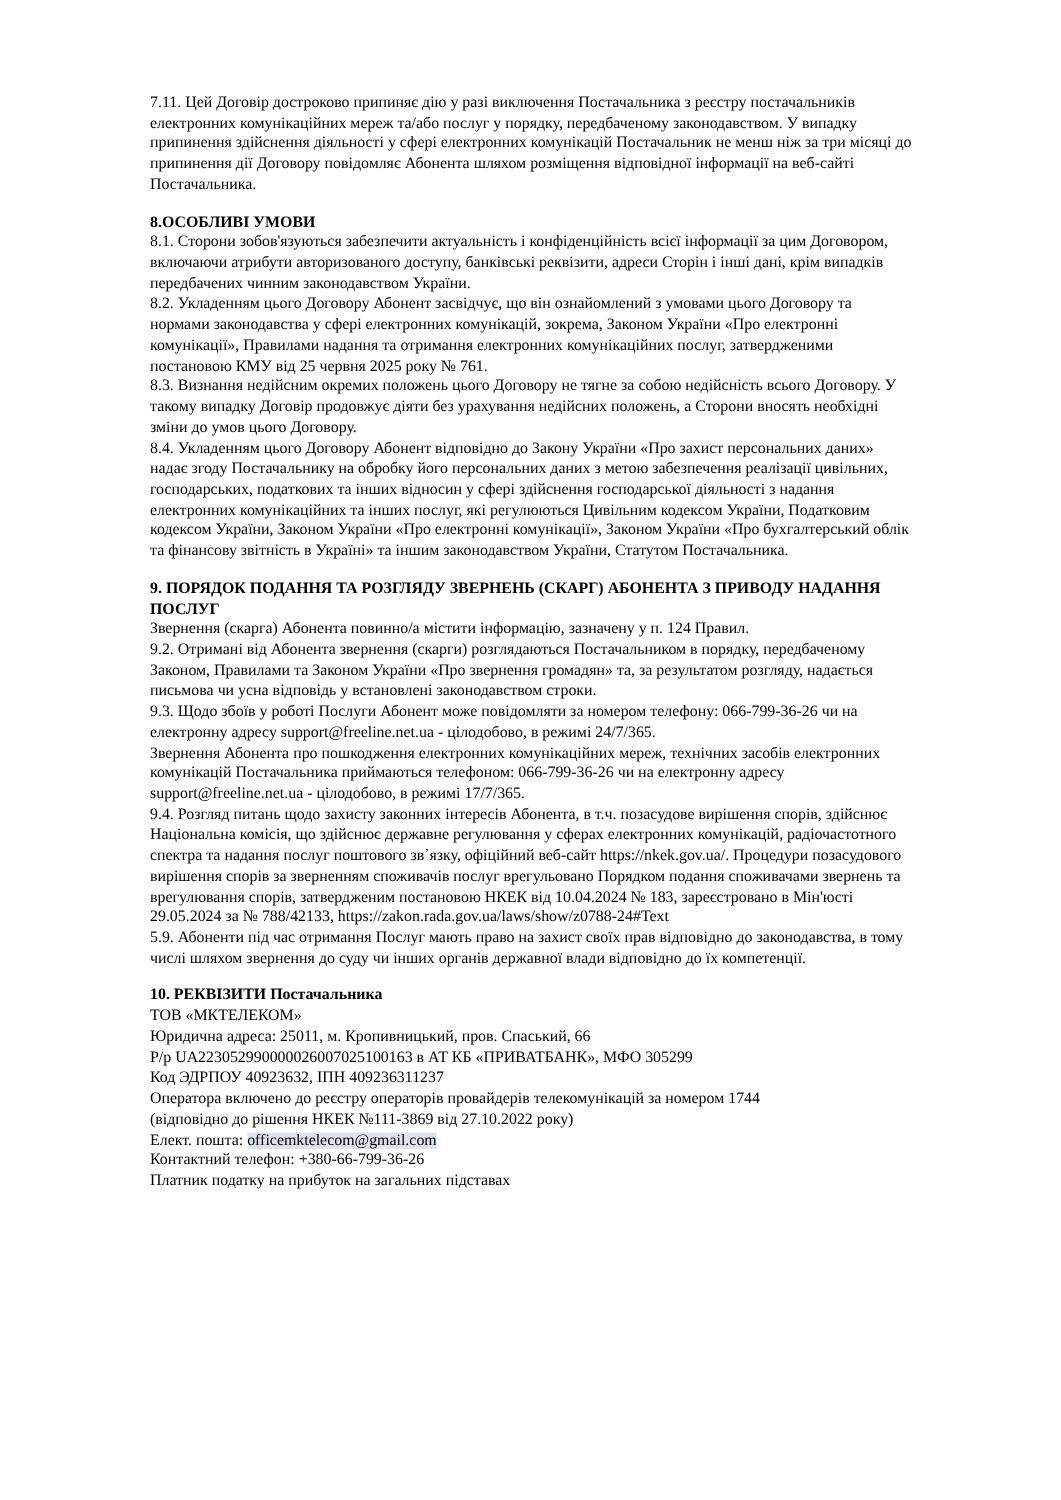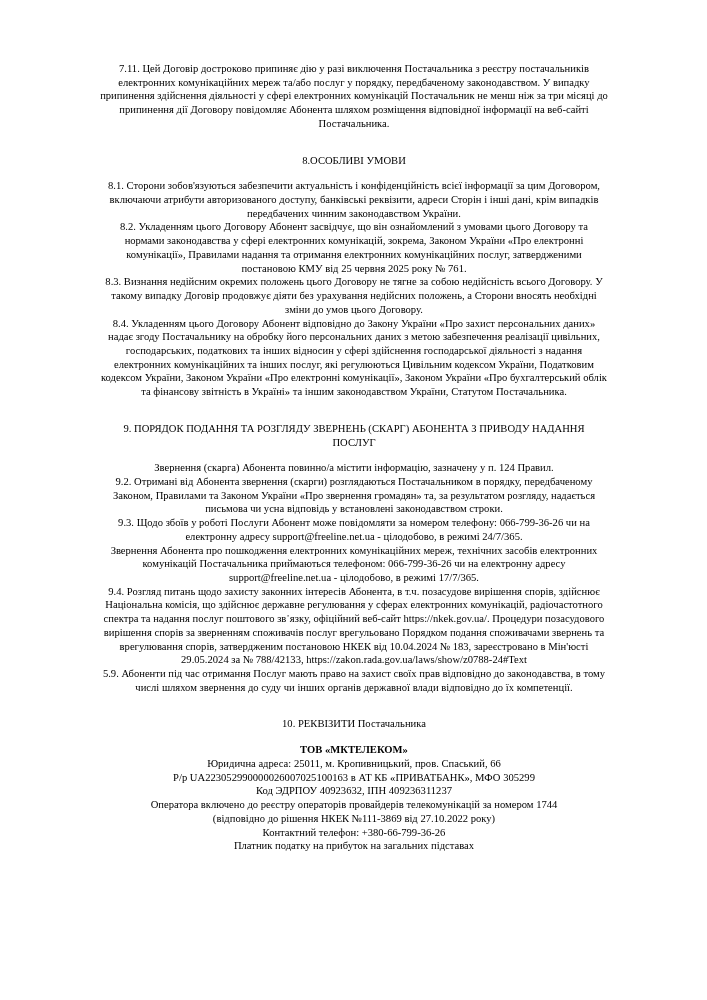--- a/index.html
+++ b/index.html
@@ -18,38 +18,38 @@
   .page {
     position: relative;
     width: 707px;
     height: 1000px;
     box-sizing: border-box;
     padding: 62px 99px 0 100px;
   }
   .doc {
     font-size: 10.6px;
     line-height: 1.295;
-    text-align: center;
+    text-align: left;
   }
   p.para {
     margin: 0;
     padding: 0;
   }
   .section-heading {
-    margin: 12px;
+    margin: 0;
     padding: 0;
-    font-weight: normal;
+    font-weight: bold;
     font-size: 10.6px;
     line-height: 1.295;
   }
   .spacer {
     height: 11px;
   }
   .req-company {
-    font-weight: bold;
+    font-weight: normal;
   }
   .email-highlight {
     background: #dfe3ee;
   }
 </style>
 </head>
 <body>
 
 <div class="page">
   <div class="doc">
@@ -79,17 +79,18 @@
     <div class="spacer"></div>
 
     <p class="section-heading"><span>10. РЕКВІЗИТИ </span><span>Постачальника</span></p>
 
     <p class="para req-company">ТОВ «МКТЕЛЕКОМ»</p>
     <p class="para">Юридична адреса: 25011, м. Кропивницький, пров. Спаський, 66</p>
     <p class="para">Р/р UA223052990000026007025100163 в АТ КБ «ПРИВАТБАНК», МФО 305299</p>
     <p class="para">Код ЭДРПОУ 40923632, ІПН 409236311237</p>
     <p class="para">Оператора включено до реєстру операторів провайдерів телекомунікацій за номером 1744</p>
     <p class="para">(відповідно до рішення НКЕК №111-3869 від 27.10.2022 року)</p>
+    <p class="para"><span>Елект. пошта: </span><span class="email-highlight">officemktelecom@gmail.com</span></p>
     <p class="para">Контактний телефон: +380-66-799-36-26</p>
     <p class="para">Платник податку на прибуток на загальних підставах</p>
 
   </div>
 </div>
 
 </body></html>

